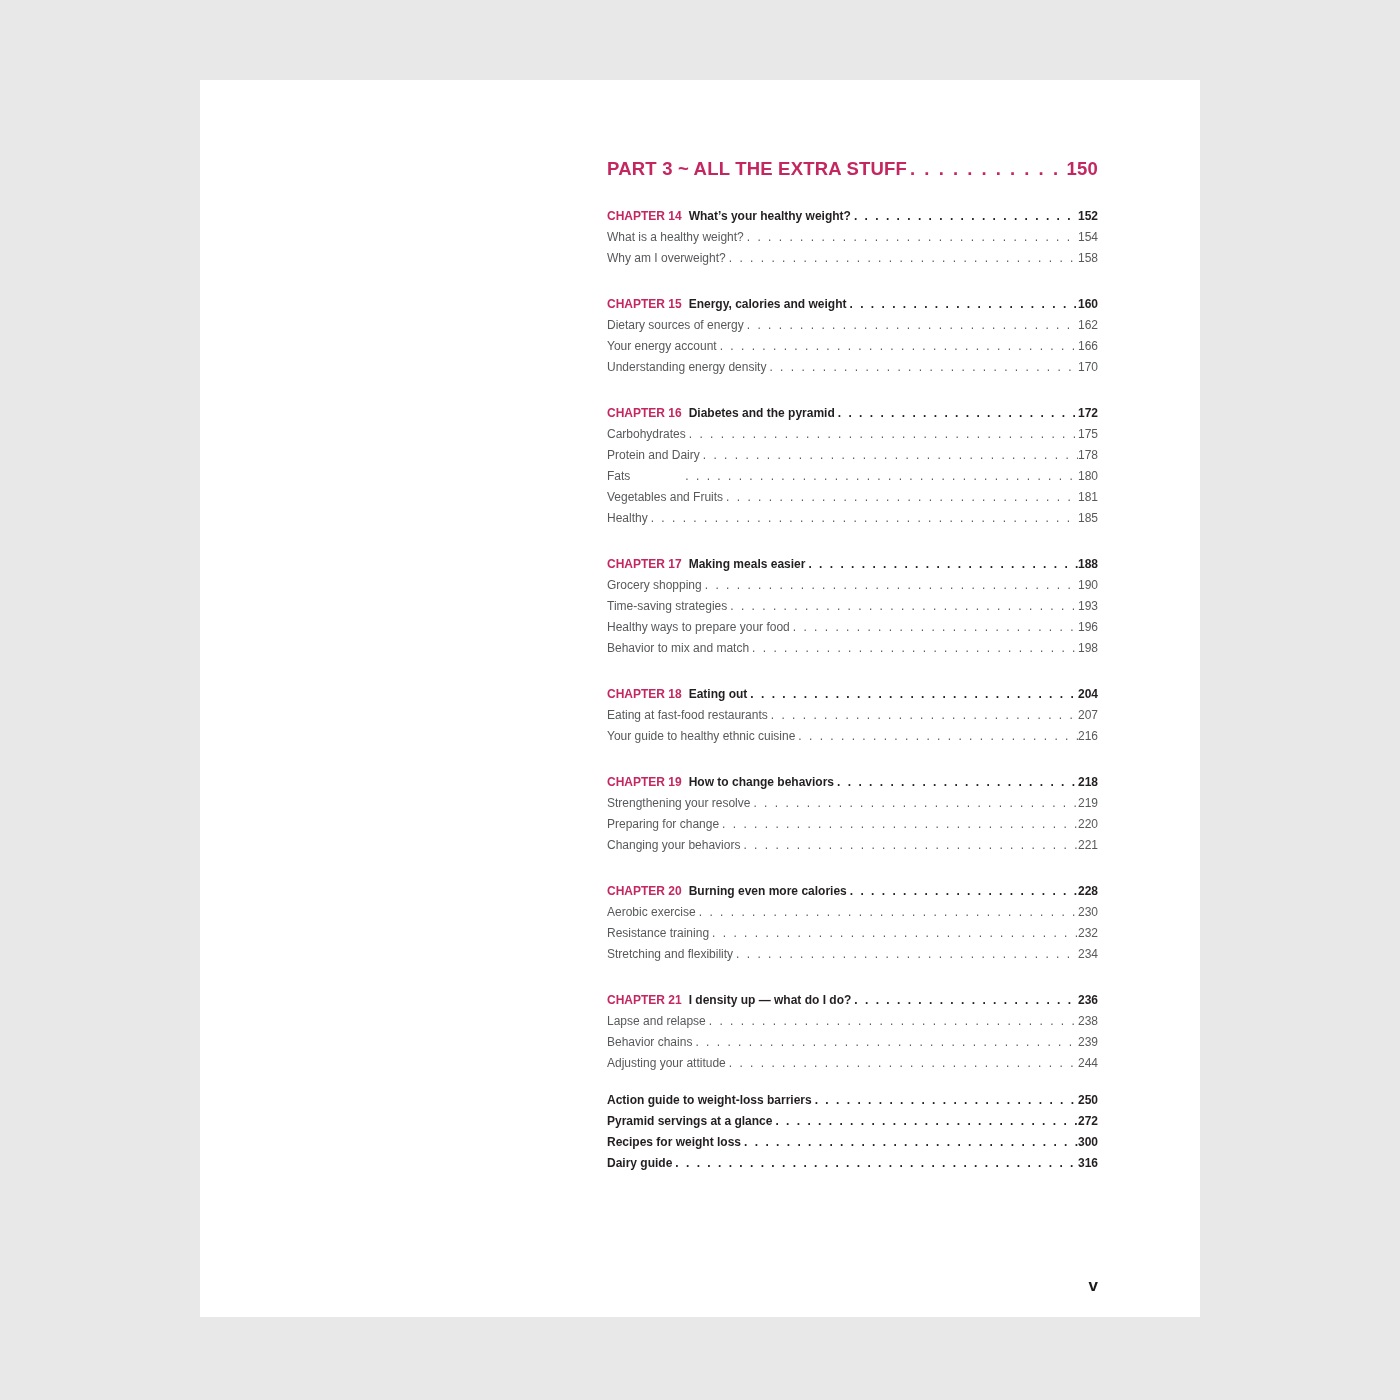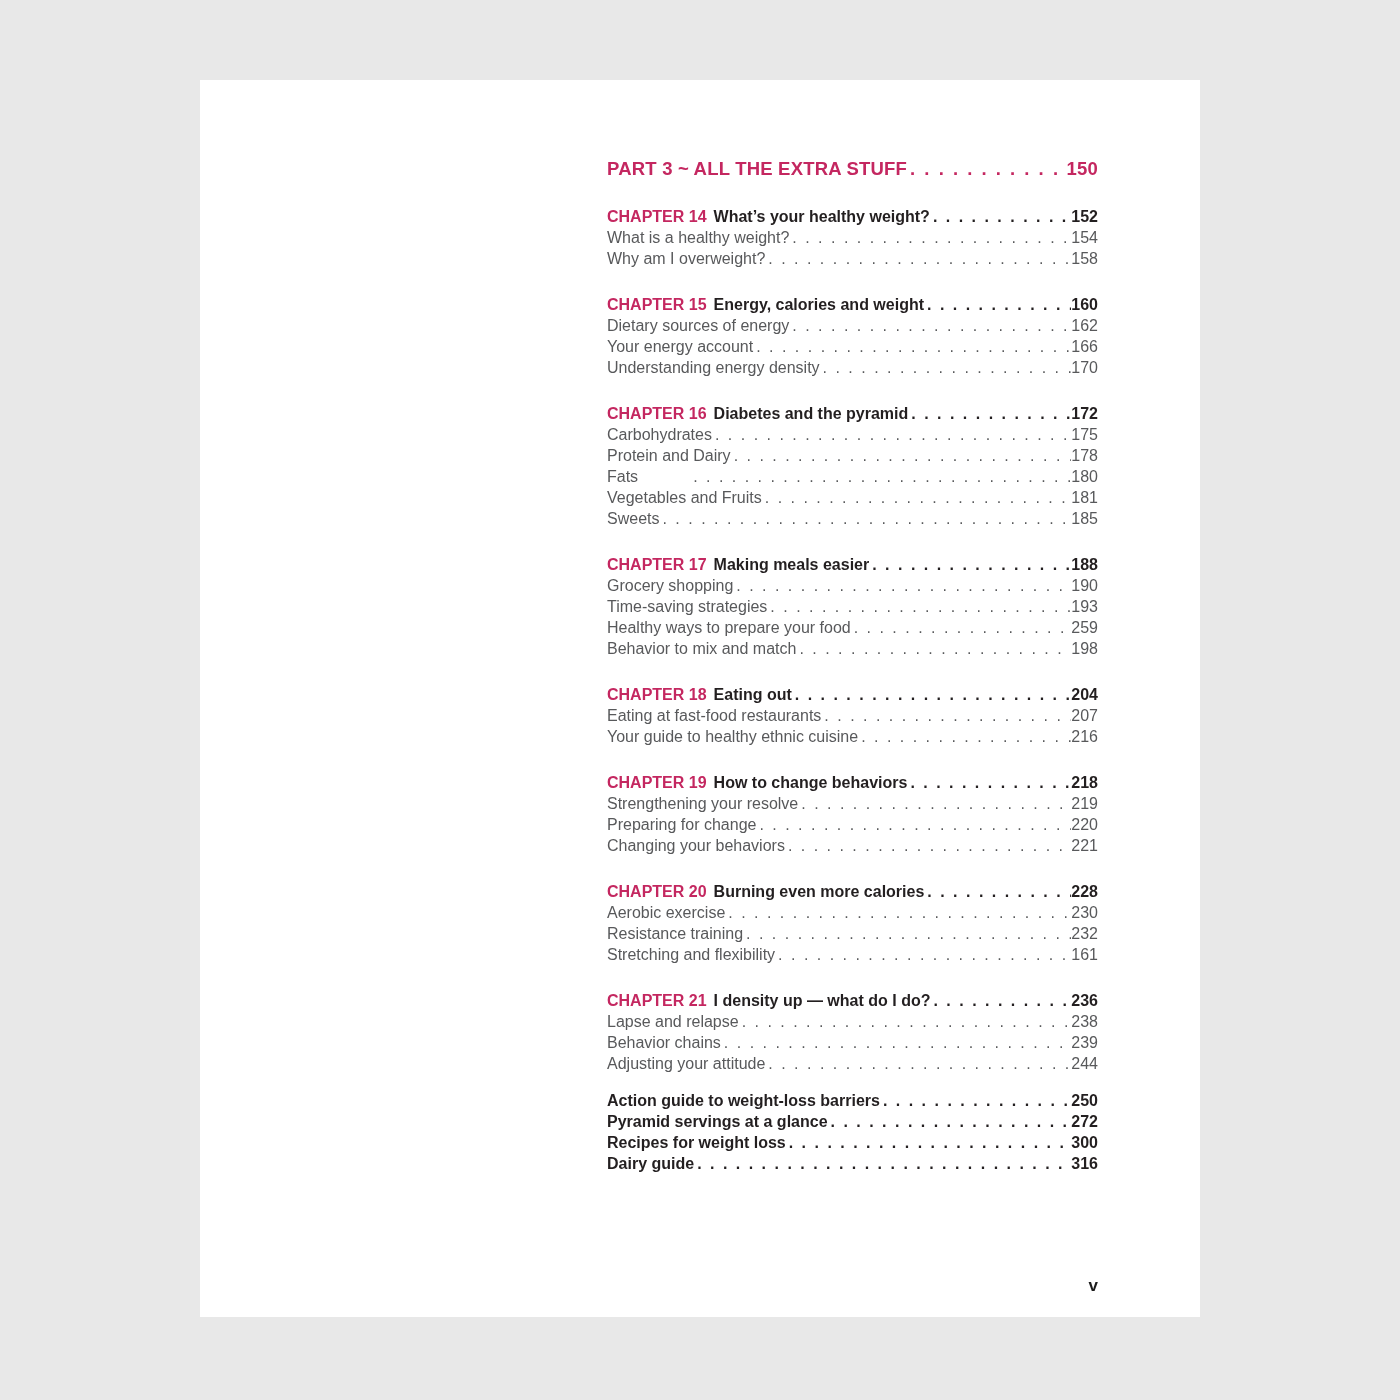--- a/index.html
+++ b/index.html
@@ -28,21 +28,21 @@
   }
   .toc {
     position: absolute;
     left: 407px;
     top: 78px;
     width: 491px;
   }
   .row {
     display: flex;
     align-items: flex-end;
-    font-size: 16px;
+    font-size: 12px;
     line-height: 21px;
   }
   .row .label { white-space: nowrap; }
   .dots {
     flex: 1 1 auto;
     overflow: hidden;
     white-space: nowrap;
     text-align: right;
     padding: 0 3px;
     word-spacing: 2px;
@@ -169,21 +169,21 @@
               <span class="label">Fats</span>
               <span class="dots gapped">. . . . . . . . . . . . . . . . . . . . . . . . . . . . . . . . . . . . . . . . . . . . . . . . . . . . . . . . . . . . . . . . . . . . . . . . . . . . . . . . . . . . . . . . . . . . . . . . . . . . . . . . . . . . . . . . . . . . . . . .</span>
               <span class="pagenum">180</span>
             </div>
             <div class="row sub-row">
               <span class="label">Vegetables and Fruits</span>
               <span class="dots">. . . . . . . . . . . . . . . . . . . . . . . . . . . . . . . . . . . . . . . . . . . . . . . . . . . . . . . . . . . . . . . . . . . . . . . . . . . . . . . . . . . . . . . . . . . . . . . . . . . . . . . . . . . . . . . . . . . . . . . .</span>
               <span class="pagenum">181</span>
             </div>
             <div class="row sub-row">
-              <span class="label">Sweets</span>
+              <span class="label">Healthy</span>
               <span class="dots">. . . . . . . . . . . . . . . . . . . . . . . . . . . . . . . . . . . . . . . . . . . . . . . . . . . . . . . . . . . . . . . . . . . . . . . . . . . . . . . . . . . . . . . . . . . . . . . . . . . . . . . . . . . . . . . . . . . . . . . .</span>
               <span class="pagenum">185</span>
             </div>
           </div>
           <div class="section">
             <div class="row chapter-row">
               <span class="label chapter-label">CHAPTER 17</span>
               <span class="label chapter-title">Making meals easier</span>
               <span class="dots">. . . . . . . . . . . . . . . . . . . . . . . . . . . . . . . . . . . . . . . . . . . . . . . . . . . . . . . . . . . . . . . . . . . . . . . . . . . . . . . . . . . . . . . . . . . . . . . . . . . . . . . . . . . . . . . . . . . . . . . .</span>
               <span class="pagenum">188</span>
@@ -194,21 +194,21 @@
               <span class="pagenum">190</span>
             </div>
             <div class="row sub-row">
               <span class="label">Time-saving strategies</span>
               <span class="dots">. . . . . . . . . . . . . . . . . . . . . . . . . . . . . . . . . . . . . . . . . . . . . . . . . . . . . . . . . . . . . . . . . . . . . . . . . . . . . . . . . . . . . . . . . . . . . . . . . . . . . . . . . . . . . . . . . . . . . . . .</span>
               <span class="pagenum">193</span>
             </div>
             <div class="row sub-row">
               <span class="label">Healthy ways to prepare your food</span>
               <span class="dots">. . . . . . . . . . . . . . . . . . . . . . . . . . . . . . . . . . . . . . . . . . . . . . . . . . . . . . . . . . . . . . . . . . . . . . . . . . . . . . . . . . . . . . . . . . . . . . . . . . . . . . . . . . . . . . . . . . . . . . . .</span>
-              <span class="pagenum">259</span>
+              <span class="pagenum">196</span>
             </div>
             <div class="row sub-row">
               <span class="label">Behavior to mix and match</span>
               <span class="dots">. . . . . . . . . . . . . . . . . . . . . . . . . . . . . . . . . . . . . . . . . . . . . . . . . . . . . . . . . . . . . . . . . . . . . . . . . . . . . . . . . . . . . . . . . . . . . . . . . . . . . . . . . . . . . . . . . . . . . . . .</span>
               <span class="pagenum">198</span>
             </div>
           </div>
           <div class="section">
             <div class="row chapter-row">
               <span class="label chapter-label">CHAPTER 18</span>
@@ -263,21 +263,21 @@
               <span class="pagenum">230</span>
             </div>
             <div class="row sub-row">
               <span class="label">Resistance training</span>
               <span class="dots">. . . . . . . . . . . . . . . . . . . . . . . . . . . . . . . . . . . . . . . . . . . . . . . . . . . . . . . . . . . . . . . . . . . . . . . . . . . . . . . . . . . . . . . . . . . . . . . . . . . . . . . . . . . . . . . . . . . . . . . .</span>
               <span class="pagenum">232</span>
             </div>
             <div class="row sub-row">
               <span class="label">Stretching and flexibility</span>
               <span class="dots">. . . . . . . . . . . . . . . . . . . . . . . . . . . . . . . . . . . . . . . . . . . . . . . . . . . . . . . . . . . . . . . . . . . . . . . . . . . . . . . . . . . . . . . . . . . . . . . . . . . . . . . . . . . . . . . . . . . . . . . .</span>
-              <span class="pagenum">161</span>
+              <span class="pagenum">234</span>
             </div>
           </div>
           <div class="section">
             <div class="row chapter-row">
               <span class="label chapter-label">CHAPTER 21</span>
               <span class="label chapter-title">I density up — what do I do?</span>
               <span class="dots">. . . . . . . . . . . . . . . . . . . . . . . . . . . . . . . . . . . . . . . . . . . . . . . . . . . . . . . . . . . . . . . . . . . . . . . . . . . . . . . . . . . . . . . . . . . . . . . . . . . . . . . . . . . . . . . . . . . . . . . .</span>
               <span class="pagenum">236</span>
             </div>
             <div class="row sub-row">

